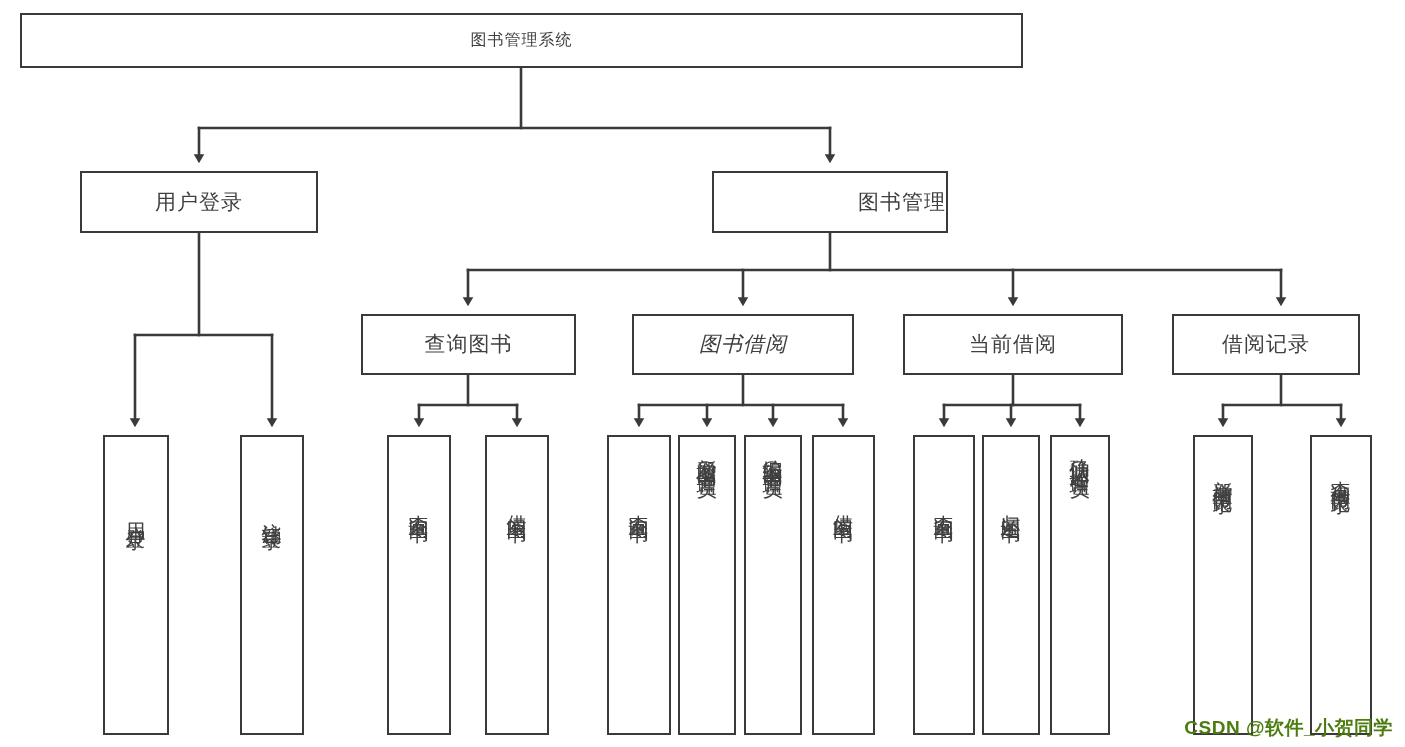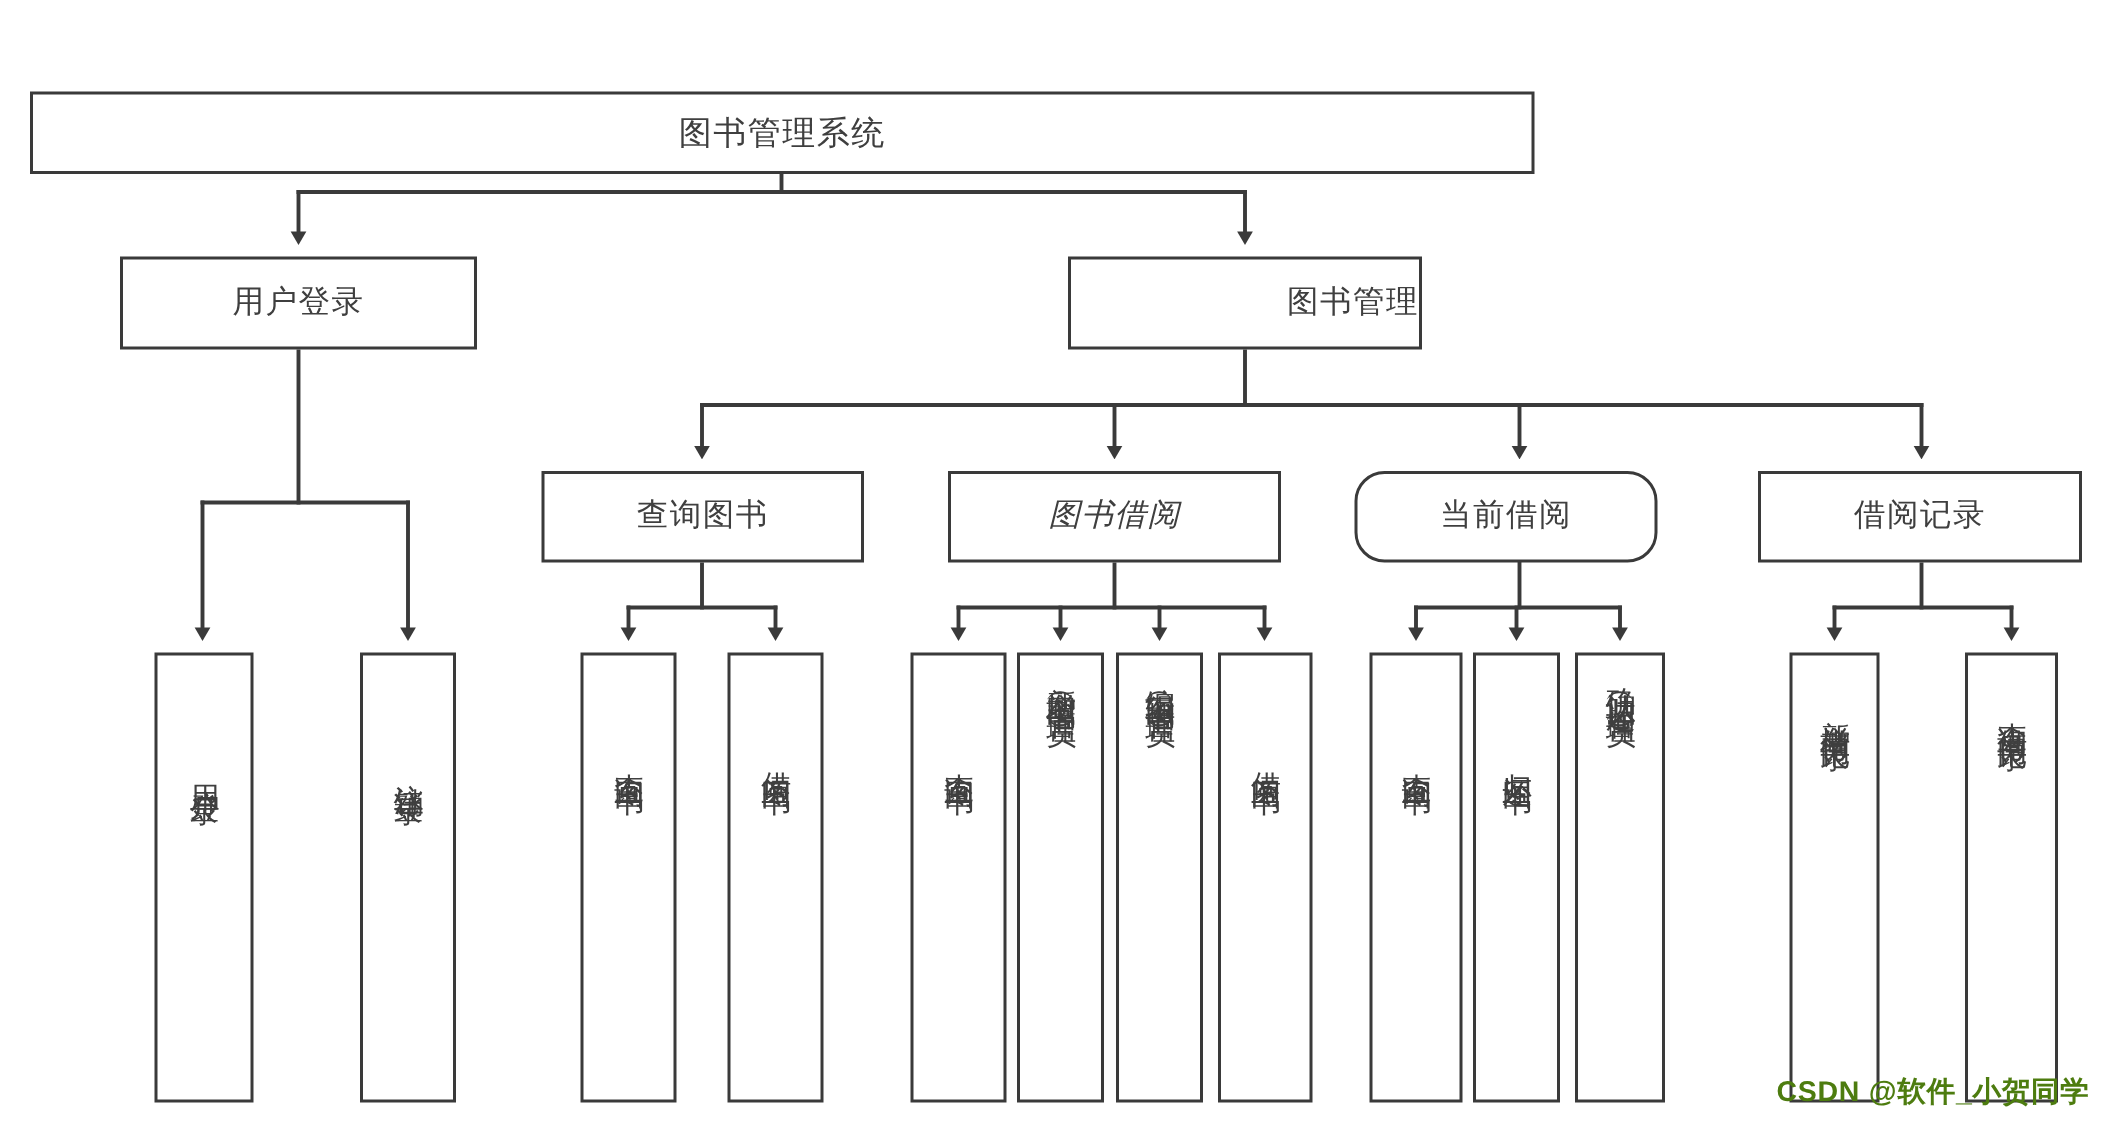--- a/index.html
+++ b/index.html
@@ -36,22 +36,21 @@
     justify-content: center;
     color: #3f3f3f;
     line-height: 1.18;
   }
   .node.horiz {
     font-size: 21px;
     letter-spacing: 1px;
     white-space: nowrap;
   }
   .node.root {
-    font-size: 22px;
-    margin-top: 48px;
+    font-size: 16px;
   }
   .node.leaf {
     font-size: 20px;
     align-items: flex-start;
     justify-content: center;
     padding-top: 8px;
   }
   .node.leaf .vtext {
     writing-mode: vertical-rl;
     text-orientation: upright;
@@ -140,24 +139,24 @@
   <div class="node horiz" style="left:712px; top:171px; width:236px; height:62px;justify-content:flex-end;">
     <span>图书管理</span>
   </div>
 
   <div class="node horiz" style="left:361px; top:314px; width:215px; height:61px;">
     <span>查询图书</span>
   </div>
   <div class="node horiz" style="left:632px; top:314px; width:222px; height:61px;font-style:italic;">
     <span>图书借阅</span>
   </div>
-  <div class="node horiz" style="left:903px; top:314px; width:202px; height:61px;border-radius:20px;">
+  <div class="node horiz" style="left:903px; top:314px; width:220px; height:61px;">
     <span>当前借阅</span>
   </div>
-  <div class="node horiz" style="left:1172px; top:314px; width:216px; height:61px;">
+  <div class="node horiz" style="left:1172px; top:314px; width:188px; height:61px;">
     <span>借阅记录</span>
   </div>
 
   <div class="node leaf" style="left:103px; top:435px; width:66px; height:300px; padding-top:70px;">
     <span class="vtext">用户登录</span>
   </div>
   <div class="node leaf" style="left:240px; top:435px; width:64px; height:300px; padding-top:70px;">
     <span class="vtext">注销登录</span>
   </div>
 

